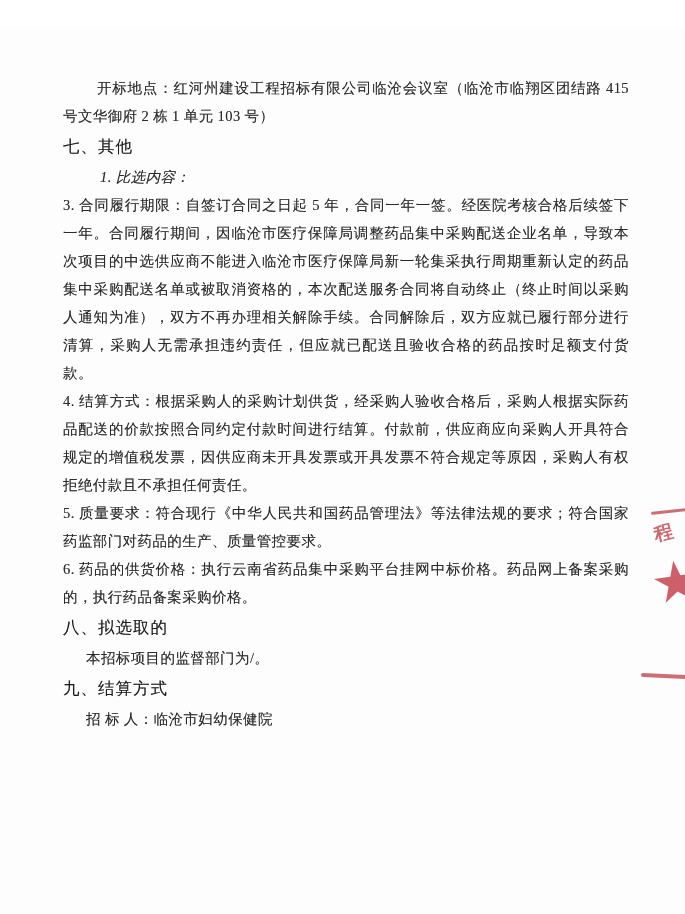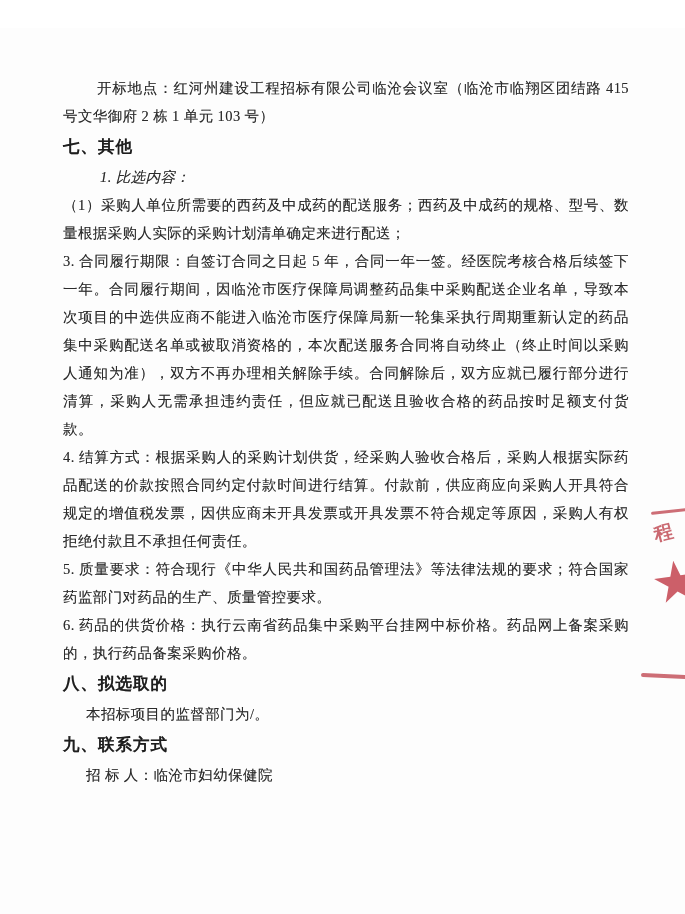--- a/index.html
+++ b/index.html
@@ -31,21 +31,21 @@
     font-size: 14.5px;
     line-height: 28px;
     letter-spacing: 0.4px;
     text-align: justify;
     font-weight: 400;
     color: #2b2b2b;
     text-shadow: 0 0 0.4px rgba(40,40,40,0.45);
   }
   .para.heading {
     font-size: 16.5px;
-    font-weight: 700;
+    font-weight: 400;
     letter-spacing: 1px;
     color: #1e1e1e;
     margin: 3px 0 2px 0;
     line-height: 28px;
     text-align: left;
   }
   .para.indent2  { text-indent: 34px; }
   .para.indent25 { padding-left: 37px; font-style: italic; }
   .para.indent15 { padding-left: 23px; }
   .para.flush    { text-indent: 0; }
@@ -106,28 +106,27 @@
 </style>
 </head>
 <body>
 
 <div class="page">
 
   <div class="content">
       <p class="para indent2">开标地点：红河州建设工程招标有限公司临沧会议室（临沧市临翔区团结路 415 号文华御府 2 栋 1 单元 103 号）</p>
       <h2 class="para heading">七、其他</h2>
       <p class="para indent25">1. 比选内容：</p>
-      <p class="para flush">（1）采购人单位所需要的西药及中成药的配送服务；西药及中成药的规格、型号、数量根据采购人实际的采购计划清单确定来进行配送；</p>
       <p class="para flush">3. 合同履行期限：自签订合同之日起 5 年，合同一年一签。经医院考核合格后续签下一年。合同履行期间，因临沧市医疗保障局调整药品集中采购配送企业名单，导致本次项目的中选供应商不能进入临沧市医疗保障局新一轮集采执行周期重新认定的药品集中采购配送名单或被取消资格的，本次配送服务合同将自动终止（终止时间以采购人通知为准），双方不再办理相关解除手续。合同解除后，双方应就已履行部分进行清算，采购人无需承担违约责任，但应就已配送且验收合格的药品按时足额支付货款。</p>
       <p class="para flush">4. 结算方式：根据采购人的采购计划供货，经采购人验收合格后，采购人根据实际药品配送的价款按照合同约定付款时间进行结算。付款前，供应商应向采购人开具符合规定的增值税发票，因供应商未开具发票或开具发票不符合规定等原因，采购人有权拒绝付款且不承担任何责任。</p>
       <p class="para flush">5. 质量要求：符合现行《中华人民共和国药品管理法》等法律法规的要求；符合国家药监部门对药品的生产、质量管控要求。</p>
       <p class="para flush">6. 药品的供货价格：执行云南省药品集中采购平台挂网中标价格。药品网上备案采购的，执行药品备案采购价格。</p>
       <h2 class="para heading">八、拟选取的</h2>
       <p class="para indent15">本招标项目的监督部门为/。</p>
-      <h2 class="para heading">九、联系方式</h2>
+      <h2 class="para heading">九、结算方式</h2>
       <p class="para indent15">招  标  人：临沧市妇幼保健院</p>
     </div>
 
   <div class="seal">
     <div class="seal-arc-top"></div>
     <div class="seal-char">程</div>
     <div class="seal-star">★</div>
     <div class="seal-arc-bottom"></div>
   </div>
 

